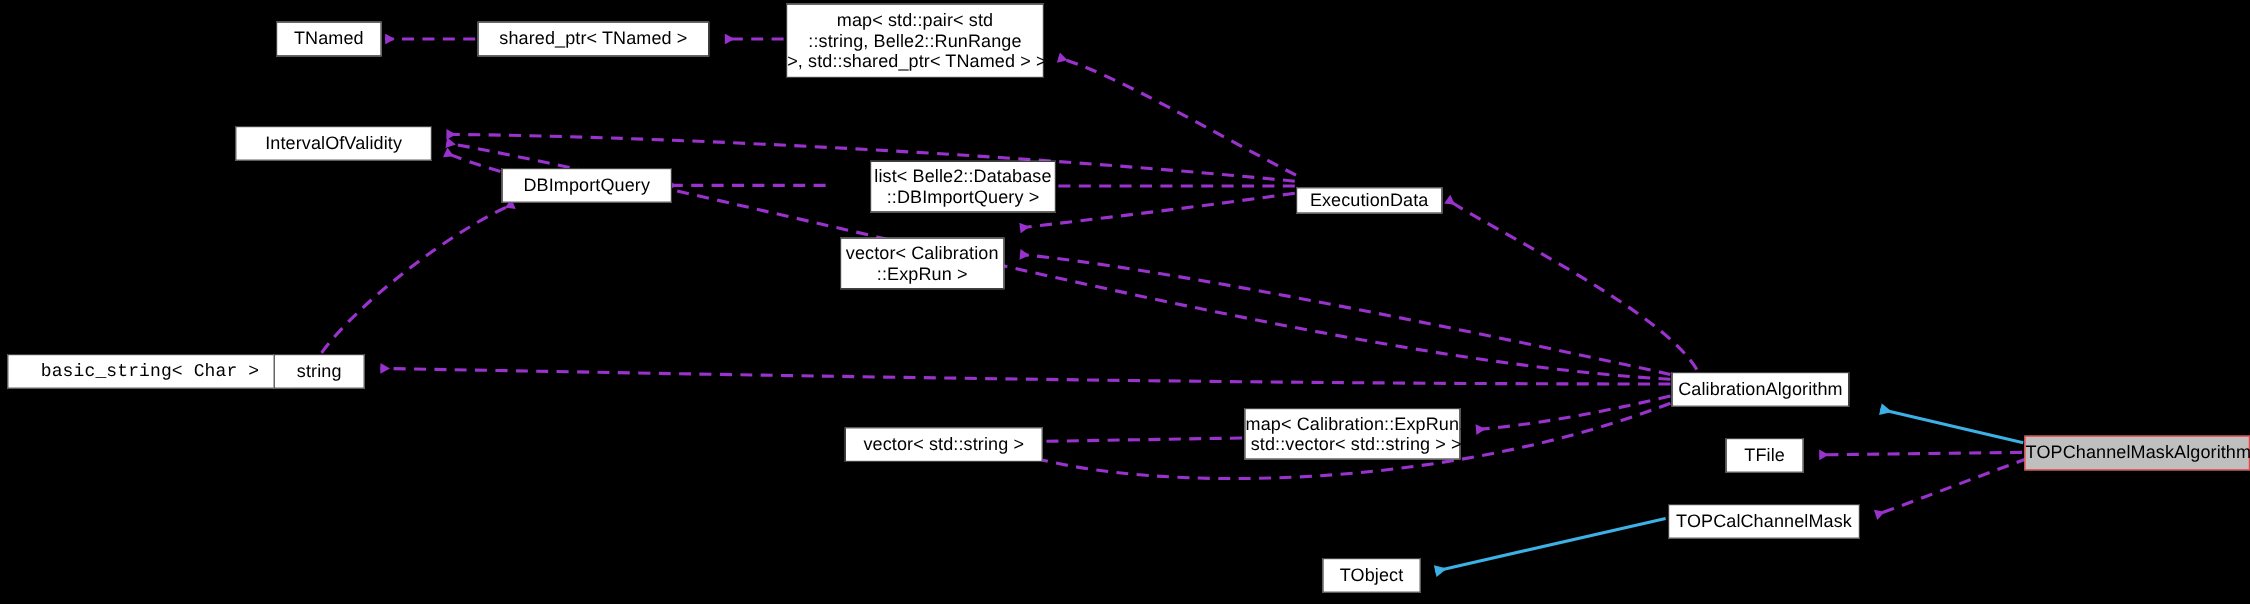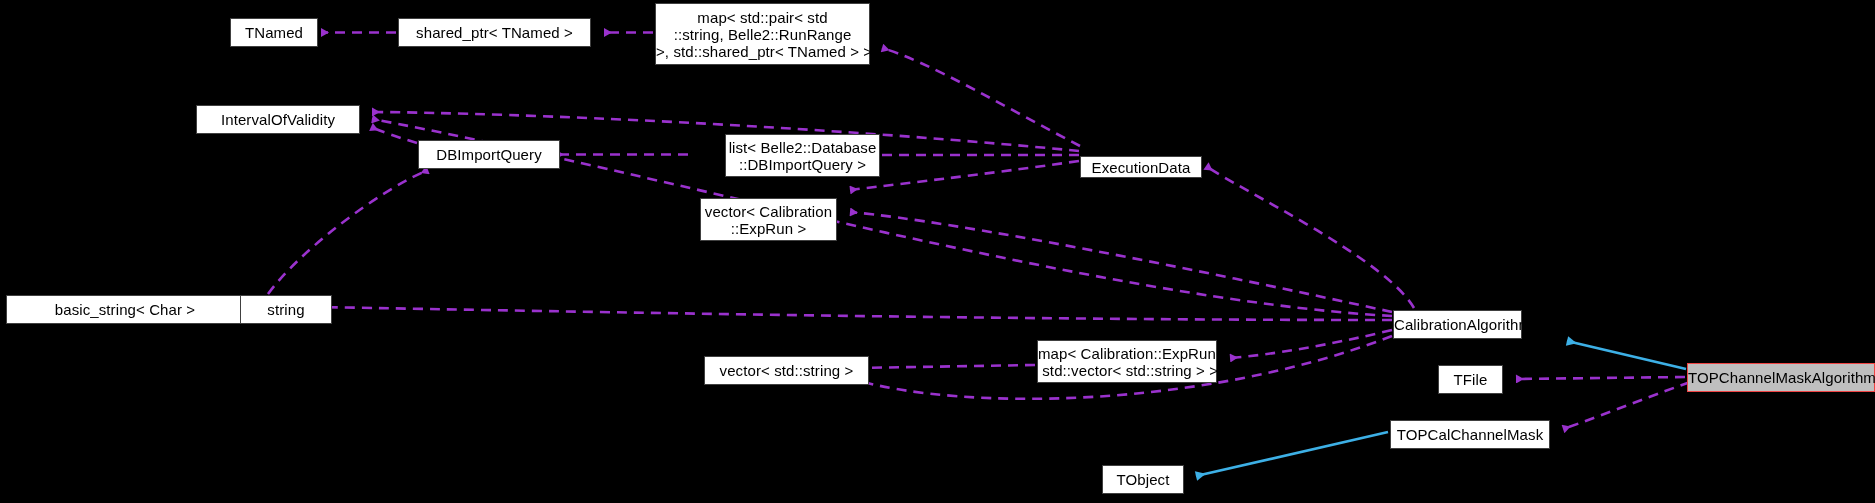--- a/index.html
+++ b/index.html
@@ -86,25 +86,25 @@
       <path d="M 1690,382 C 1640,400 1590,420 1563,429"></path>
     </g>
 
     <g stroke="#3db0e6" stroke-width="2.6" fill="none" marker-end="url(#arrow-inherit)">
       <path d="M 226,309.5 L 257,309.5"></path>
       <path d="M 1686,369 L 1567,341"></path>
       <path d="M 1388,432 L 1196,476"></path>
     </g>
   </svg>
 
-  <div class="node" style="left:6px; top:295px; width:238px; height:29px;">
+  <div class="node" style="left:6px; top:295px; width:238px; height:29px;font-family:Liberation Mono, monospace;">
     <span class="label">basic_string&lt; Char &gt;</span>
   </div>
 
-  <div class="node" style="left:228px; top:295px; width:92px; height:29px;margin-left:12px;">
+  <div class="node" style="left:228px; top:295px; width:76px; height:29px;">
     <span class="label">string</span>
   </div>
 
   <div class="node" style="left:196px; top:105px; width:164px; height:29px;">
     <span class="label">IntervalOfValidity</span>
   </div>
 
   <div class="node" style="left:230px; top:18px; width:88px; height:29px;">
     <span class="label">TNamed</span>
   </div>
@@ -139,21 +139,21 @@
 
   <div class="node" style="left:704px; top:356px; width:165px; height:29px;">
     <span class="label">vector&lt; std::string &gt;</span>
   </div>
 
   <div class="node" style="left:1037px; top:340px; width:180px; height:43px;justify-content:flex-end;">
     <span class="label">map&lt; Calibration::ExpRun,
  std::vector&lt; std::string &gt; &gt;</span>
   </div>
 
-  <div class="node" style="left:1393px; top:310px; width:129px; height:29px;">
+  <div class="node" style="left:1393px; top:310px; width:148px; height:29px;">
     <span class="label">CalibrationAlgorithm</span>
   </div>
 
   <div class="node" style="left:1438px; top:365px; width:65px; height:29px;">
     <span class="label">TFile</span>
   </div>
 
   <div class="node" style="left:1390px; top:420px; width:160px; height:29px;">
     <span class="label">TOPCalChannelMask</span>
   </div>

